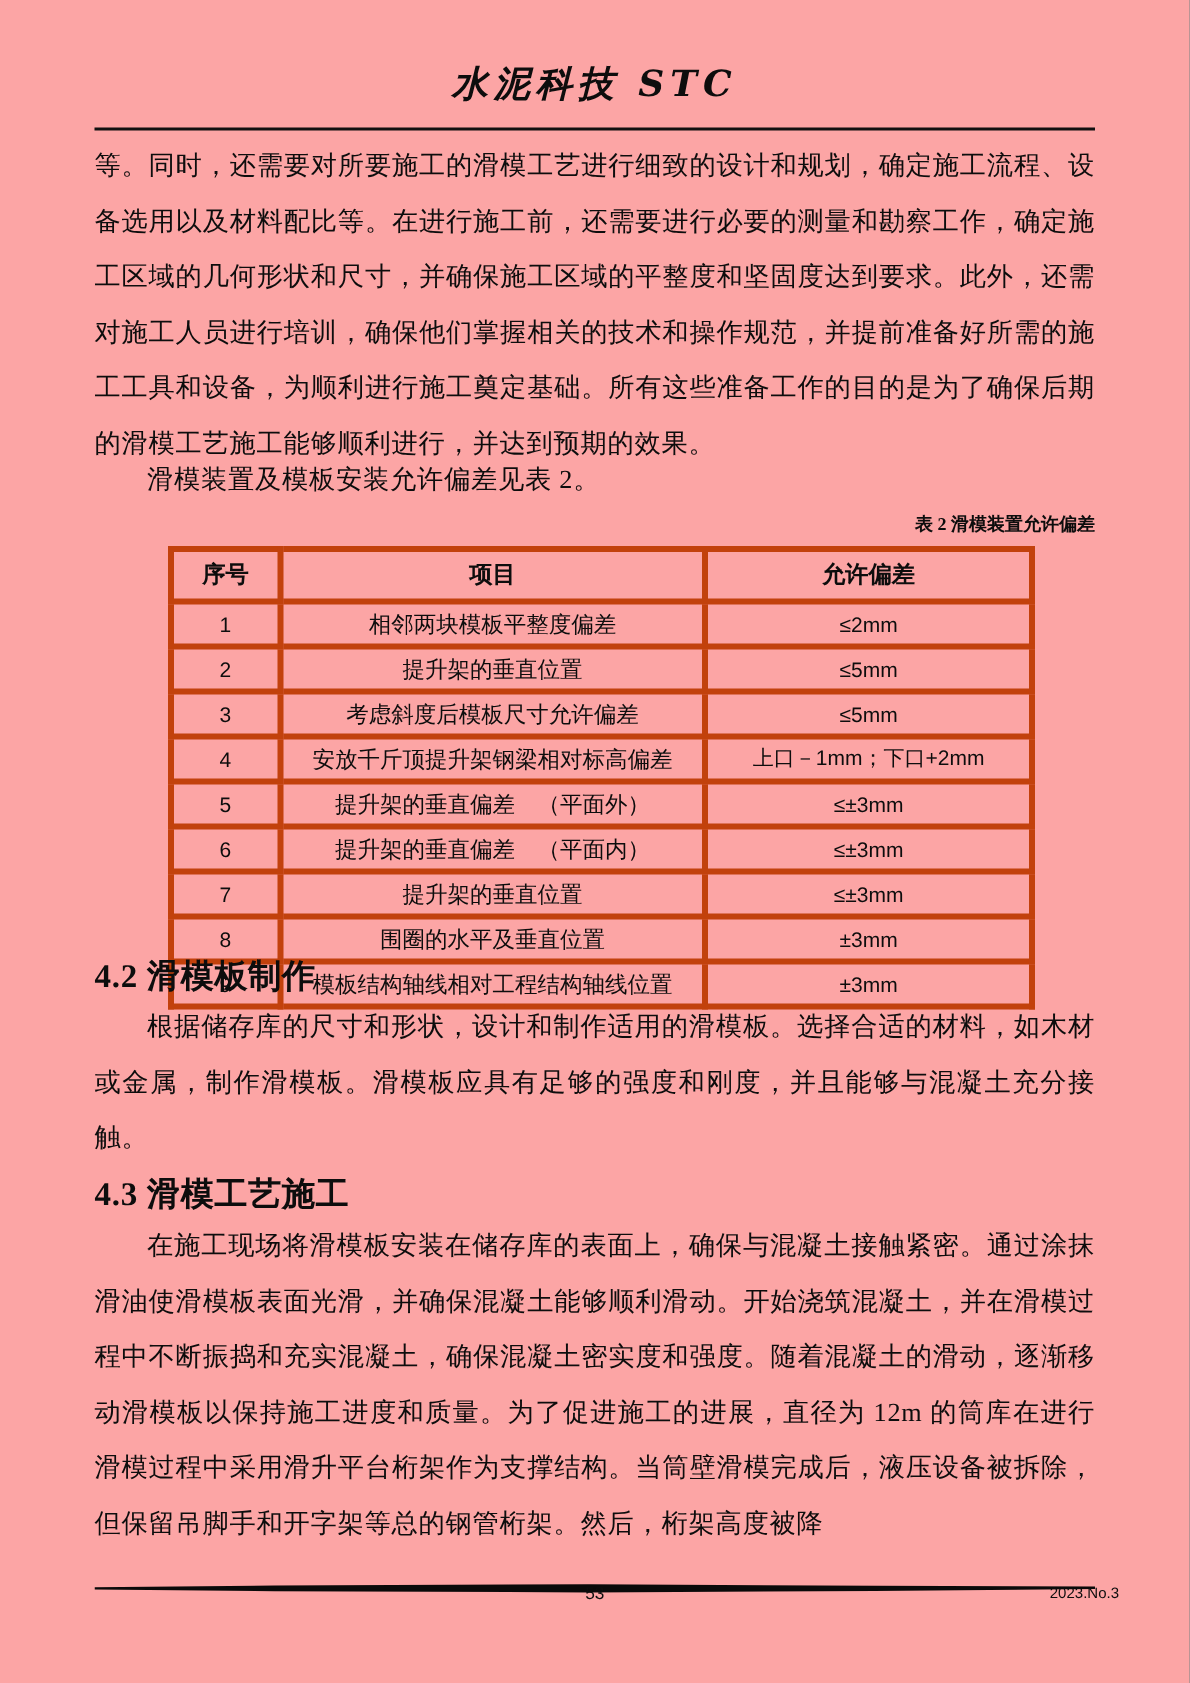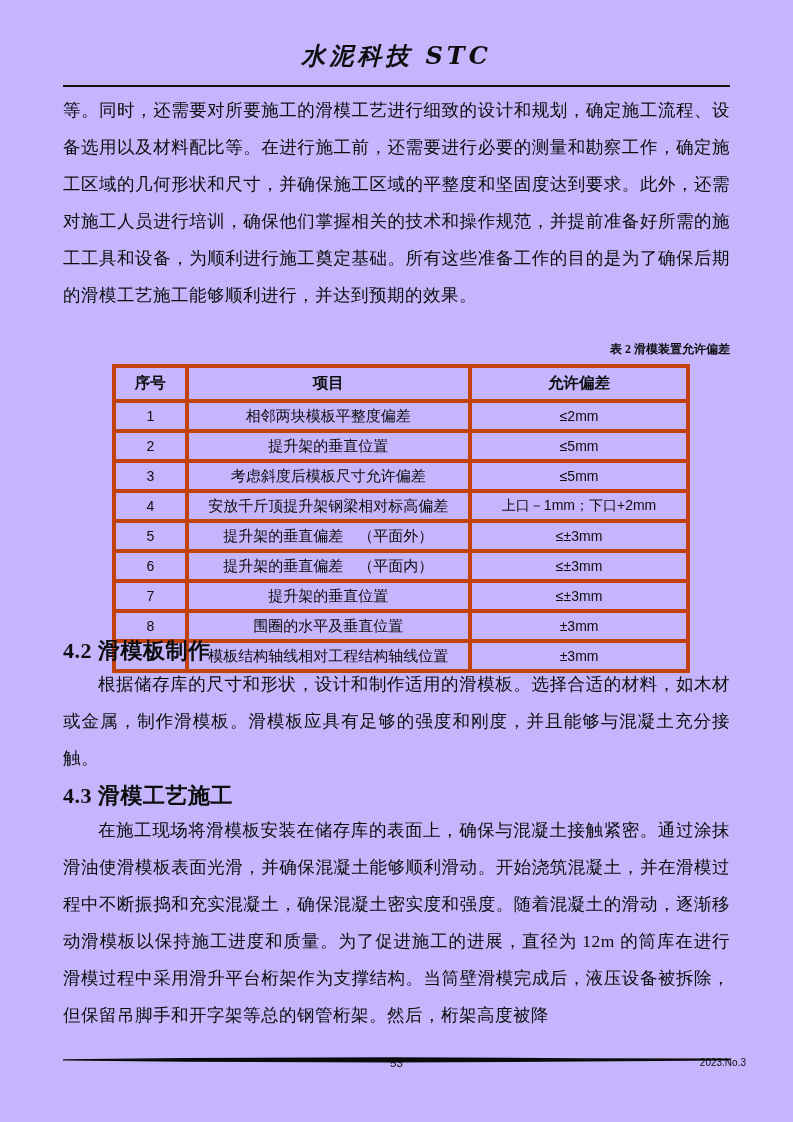--- a/index.html
+++ b/index.html
@@ -1,20 +1,20 @@
 <!DOCTYPE html>
 <html lang="zh"><head>
 <meta charset="utf-8">
 <style>
   html,body{margin:0;padding:0;background:#888;}
   .page{
     position:relative;
     width:793px;height:1122px;
     margin:0 auto;
-    background:#c4b5fd;
+    background:#fca5a5;
     font-family:"Liberation Serif","DejaVu Serif",serif;
     color:#0d0d0d;
     overflow:hidden;
   }
   
   .journal-title{
     position:absolute;top:40px;left:63px;width:667px;
     text-align:center;
     font-family:"DejaVu Serif","Liberation Serif",serif;
     font-style:italic;font-weight:600;
@@ -88,20 +88,21 @@
 </head>
 <body>
 
 <div class="page">
 
   <div class="journal-title">水泥科技 STC</div>
   <div class="header-rule"></div>
 
   <div class="para p1">等。同时，还需要对所要施工的滑模工艺进行细致的设计和规划，确定施工流程、设备选用以及材料配比等。在进行施工前，还需要进行必要的测量和勘察工作，确定施工区域的几何形状和尺寸，并确保施工区域的平整度和坚固度达到要求。此外，还需对施工人员进行培训，确保他们掌握相关的技术和操作规范，并提前准备好所需的施工工具和设备，为顺利进行施工奠定基础。所有这些准备工作的目的是为了确保后期的滑模工艺施工能够顺利进行，并达到预期的效果。</div>
 
+  <div class="para p2 indent">滑模装置及模板安装允许偏差见表 2。</div>
 
   <div class="table-caption">表 2 滑模装置允许偏差</div>
 
   <table class="dev-table">
     <thead>
       <tr>
         <th class="c-no">序号</th>
         <th class="c-item">项目</th>
         <th class="c-dev">允许偏差</th>
       </tr>

